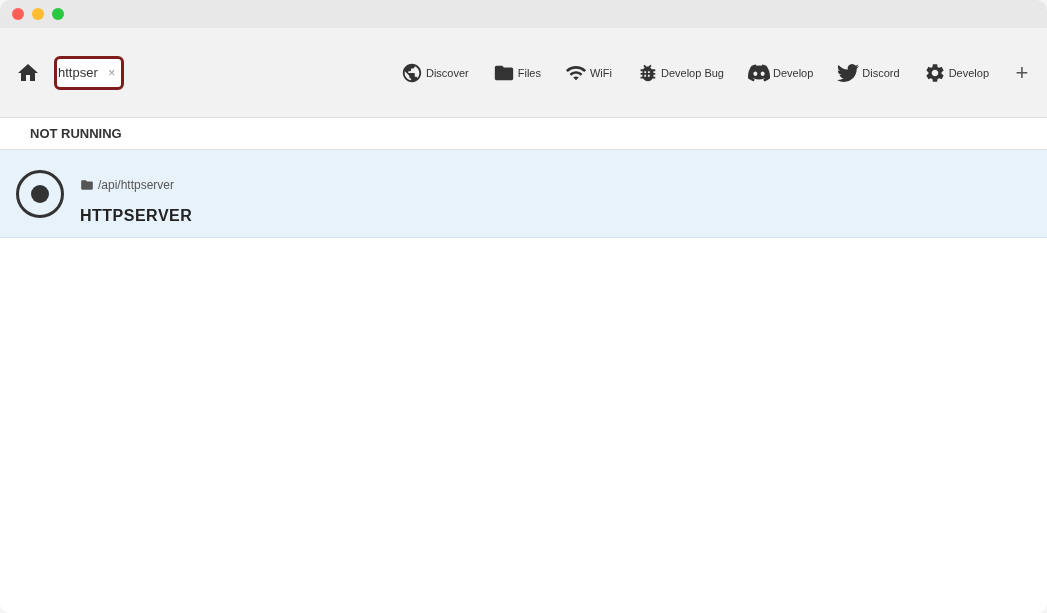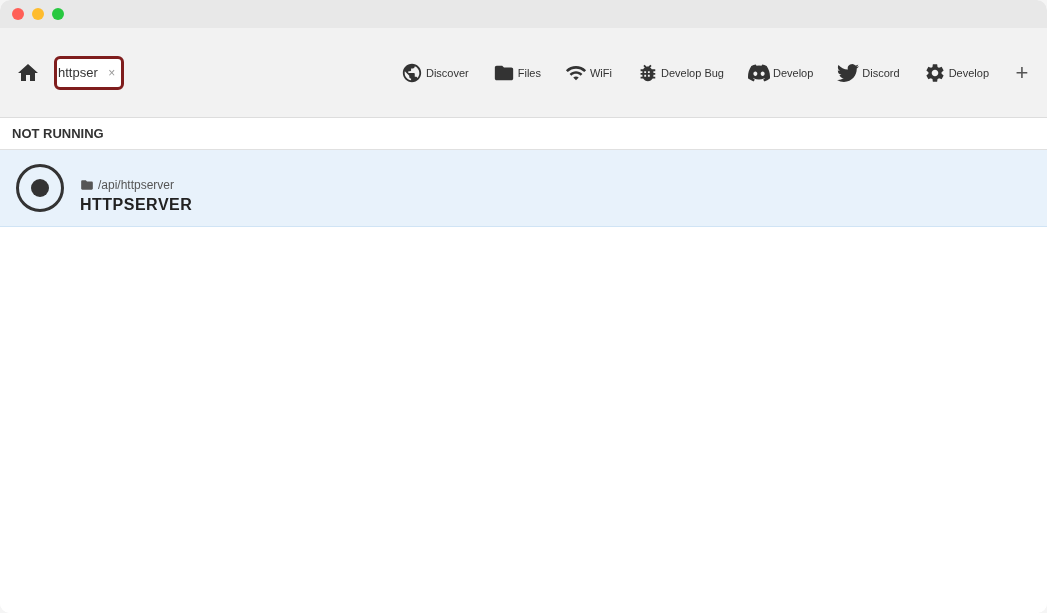--- a/index.html
+++ b/index.html
@@ -132,21 +132,21 @@
       cursor: pointer;
       font-size: 22px;
       color: #555;
       border-radius: 4px;
     }
 
     
     .status-bar {
       background: #fff;
       border-bottom: 1px solid #e0e0e0;
-      padding: 8px 12px;
+      padding: 8px 30px;
       font-size: 13px;
       font-weight: 600;
       color: #333;
     }
 
     
     .content {
       flex: 1;
       background: #fff;
       overflow-y: auto;
@@ -178,21 +178,21 @@
     .server-icon-inner {
       width: 18px;
       height: 18px;
       border-radius: 50%;
       background: #333;
     }
 
     .server-info {
       display: flex;
       flex-direction: column;
-      gap: 4px;
+      gap: 15px;
       margin-top: 16px;
     }
 
     .server-path {
       font-size: 12px;
       color: #555;
       display: flex;
       align-items: center;
       gap: 4px;
     }

